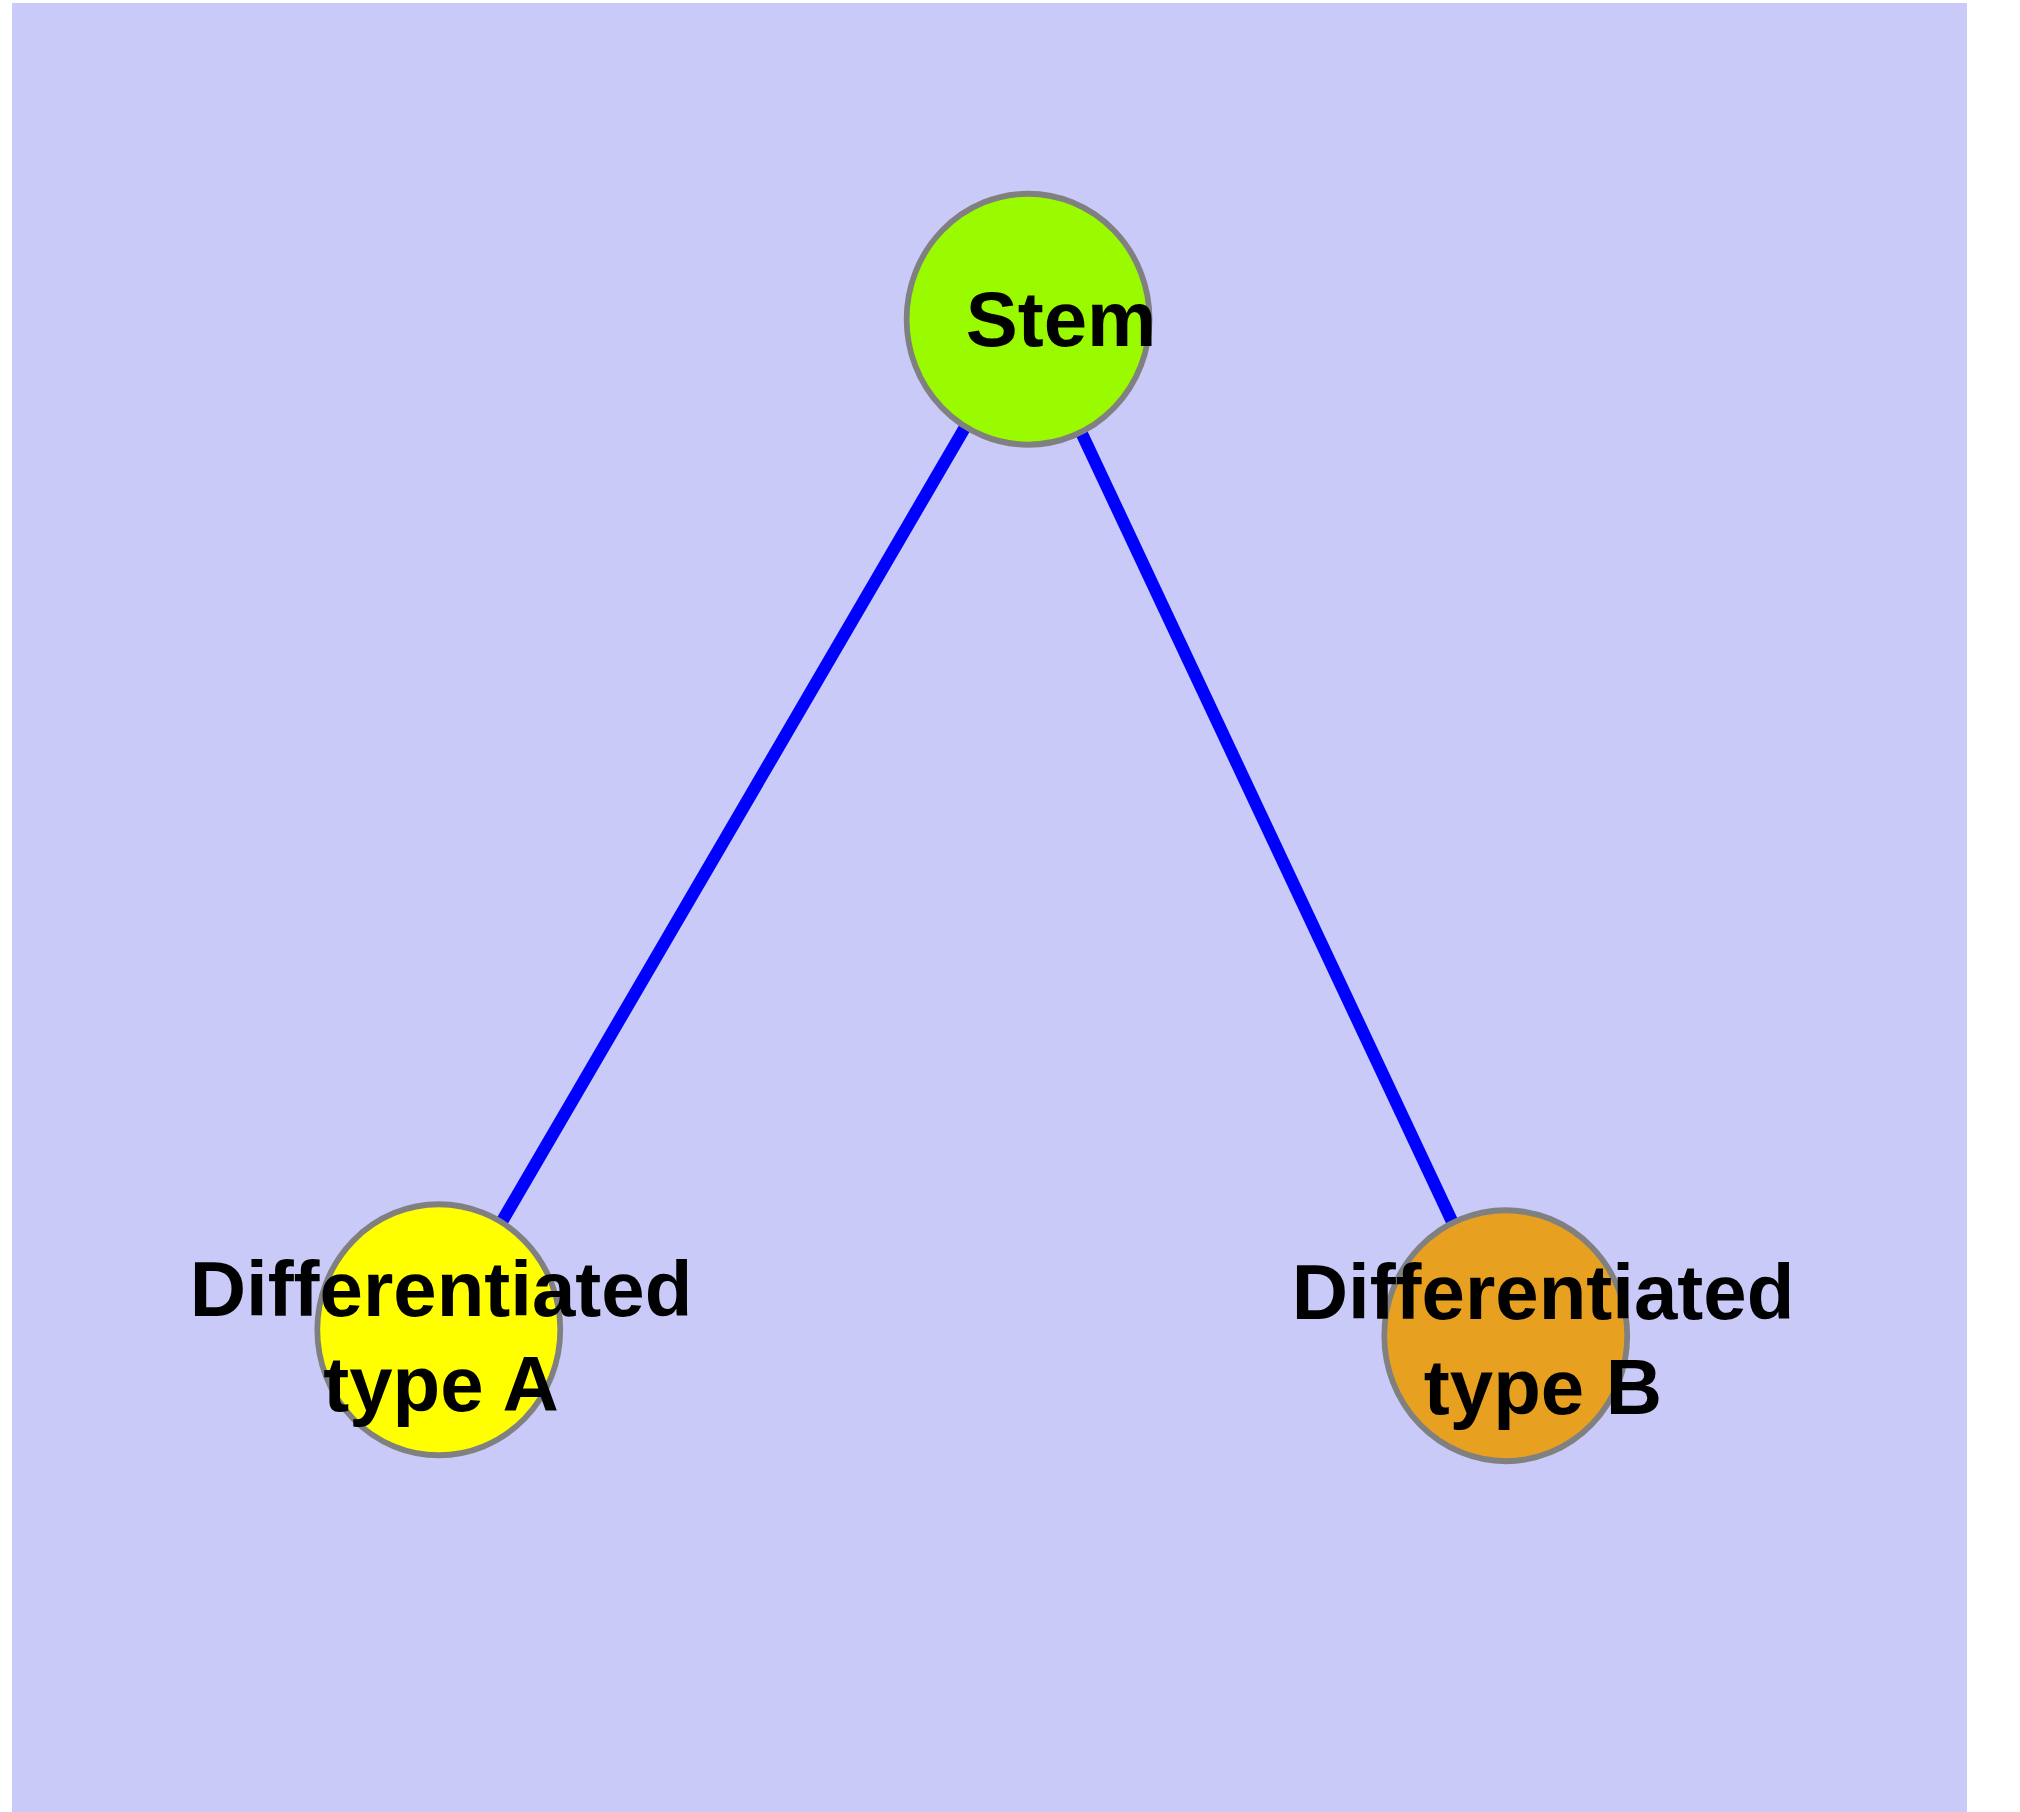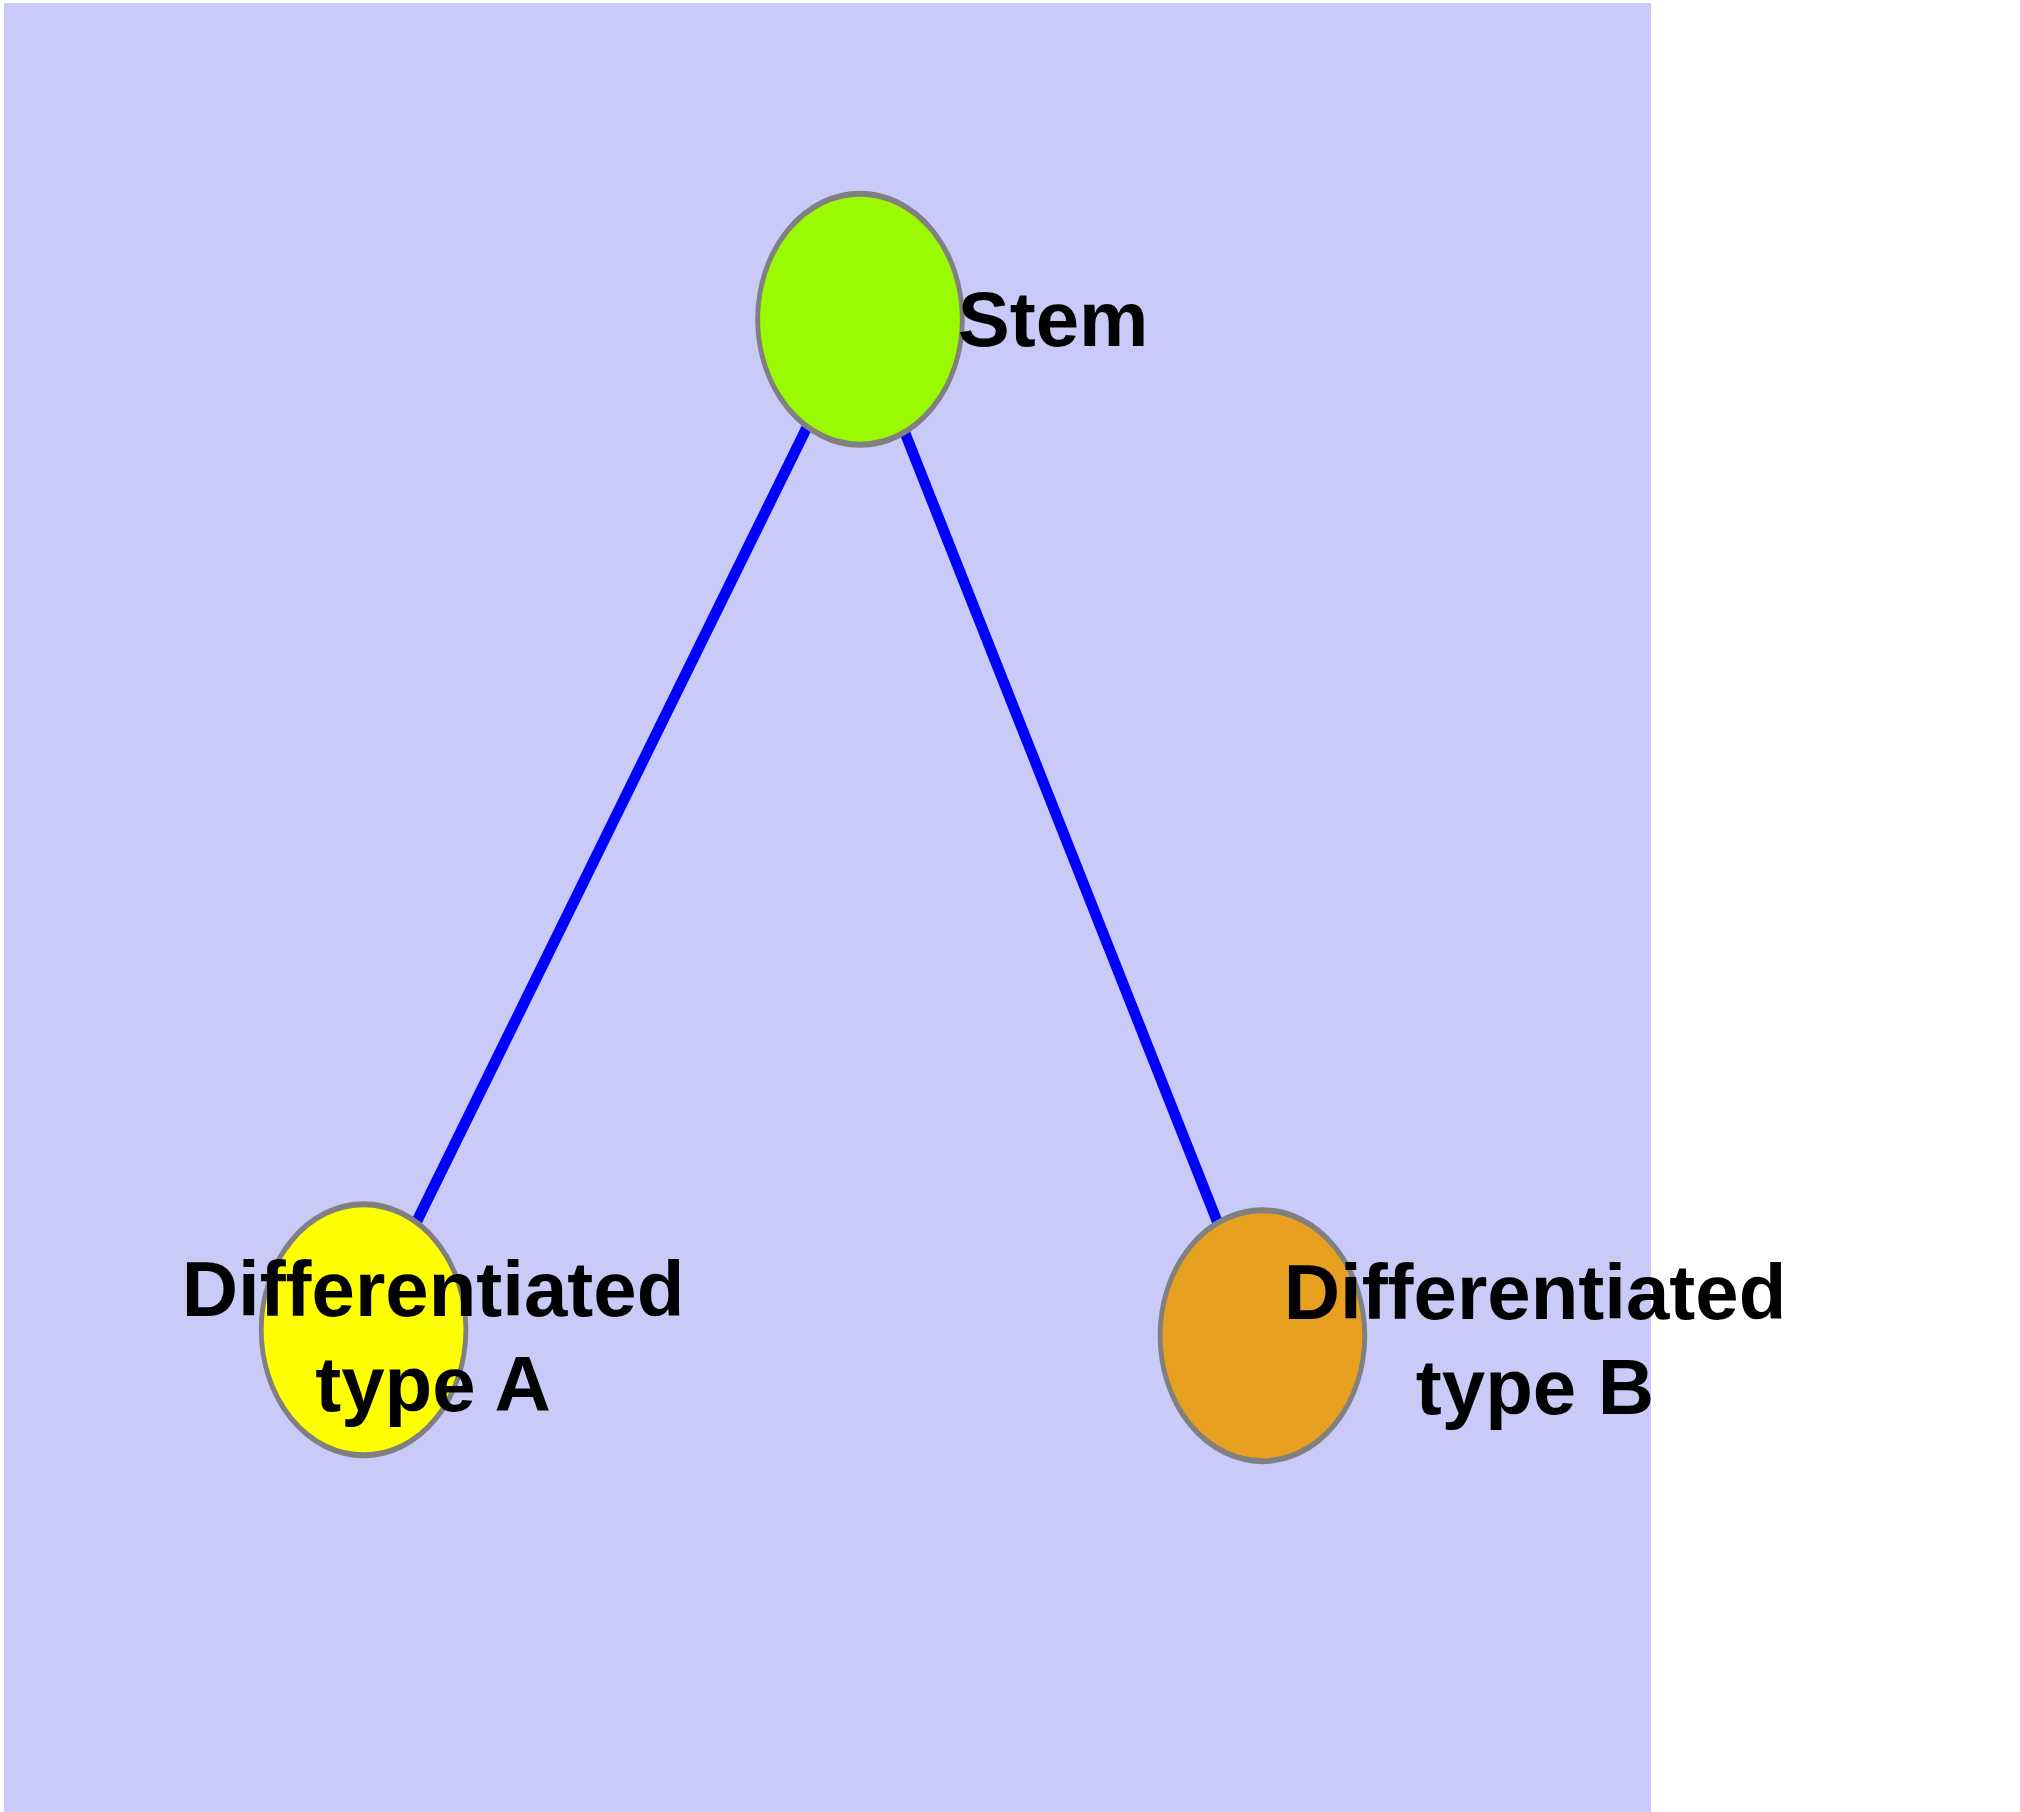--- a/index.html
+++ b/index.html
@@ -6,23 +6,23 @@
     margin: 0;
     padding: 0;
     background: #ffffff;
     width: 2021px;
     height: 1812px;
     overflow: hidden;
     font-family: "Liberation Sans", sans-serif;
   }
   .canvas {
     position: absolute;
-    left: 4px;
+    left: 12px;
     top: 2.5px;
-    width: 1647px;
+    width: 1955px;
     height: 1810px;
   }
   #graph-svg {
     position: absolute;
     left: 0;
     top: 0;
     width: 100%;
     height: 100%;
     display: block;
   }

